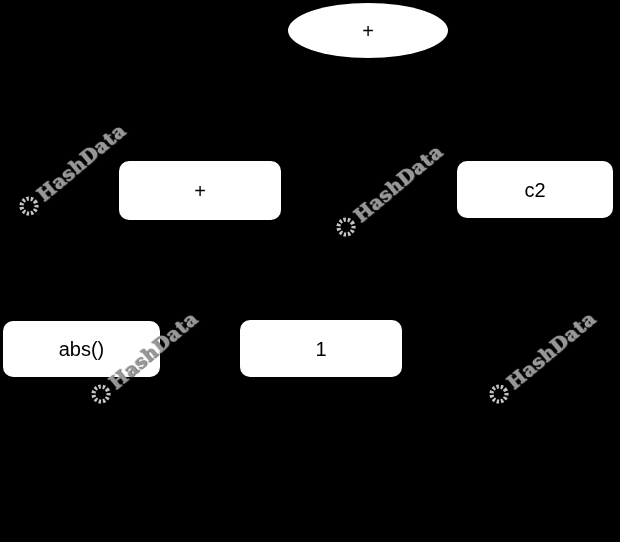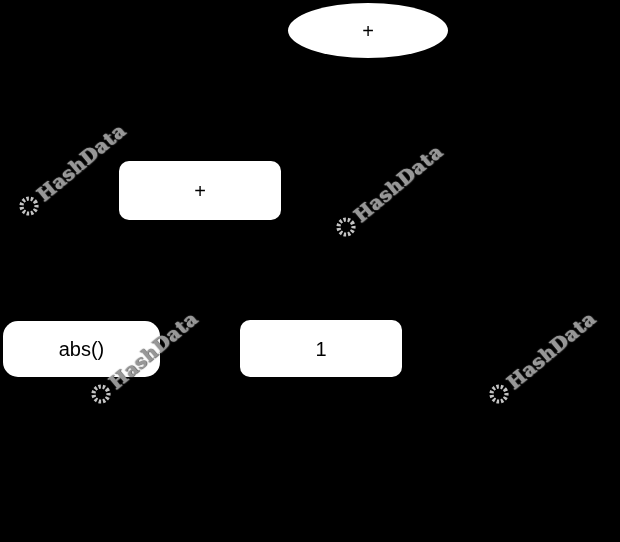--- a/index.html
+++ b/index.html
@@ -25,21 +25,21 @@
     justify-content: center;
     font-size: 20px;
     line-height: 1;
   }
   .rounded-rect { border-radius: 10px; }
   .ellipse     { border-radius: 50%; }
 
   .node-root { left: 288px; top: 3px;   width: 160px; height: 55px; }
   .node-plus { left: 119px; top: 161px; width: 162px; height: 59px; }
   .node-c2   { left: 457px; top: 161px; width: 156px; height: 57px; }
-  .node-abs  { left: 3px;   top: 321px; width: 157px; height: 56px; border-radius: 15px; }
+  .node-abs  { left: 3px;   top: 321px; width: 157px; height: 56px; }
   .node-one  { left: 240px; top: 320px; width: 162px; height: 57px; }
   .node-c1   { left: 3px;   top: 481px; width: 156px; height: 54px; }
 
   
   .watermark {
     position: absolute;
     height: 22px;
     display: flex;
     align-items: center;
     gap: 3px;
@@ -70,20 +70,23 @@
 <div class="canvas">
 
   <div class="node ellipse node-root">
     <span>+</span>
   </div>
 
   <div class="node rounded-rect node-plus">
     <span>+</span>
   </div>
 
+  <div class="node rounded-rect node-c2">
+    <span>c2</span>
+  </div>
 
   <div class="node rounded-rect node-abs">
     <span>abs()</span>
   </div>
 
   <div class="node rounded-rect node-one">
     <span>1</span>
   </div>
 
 

